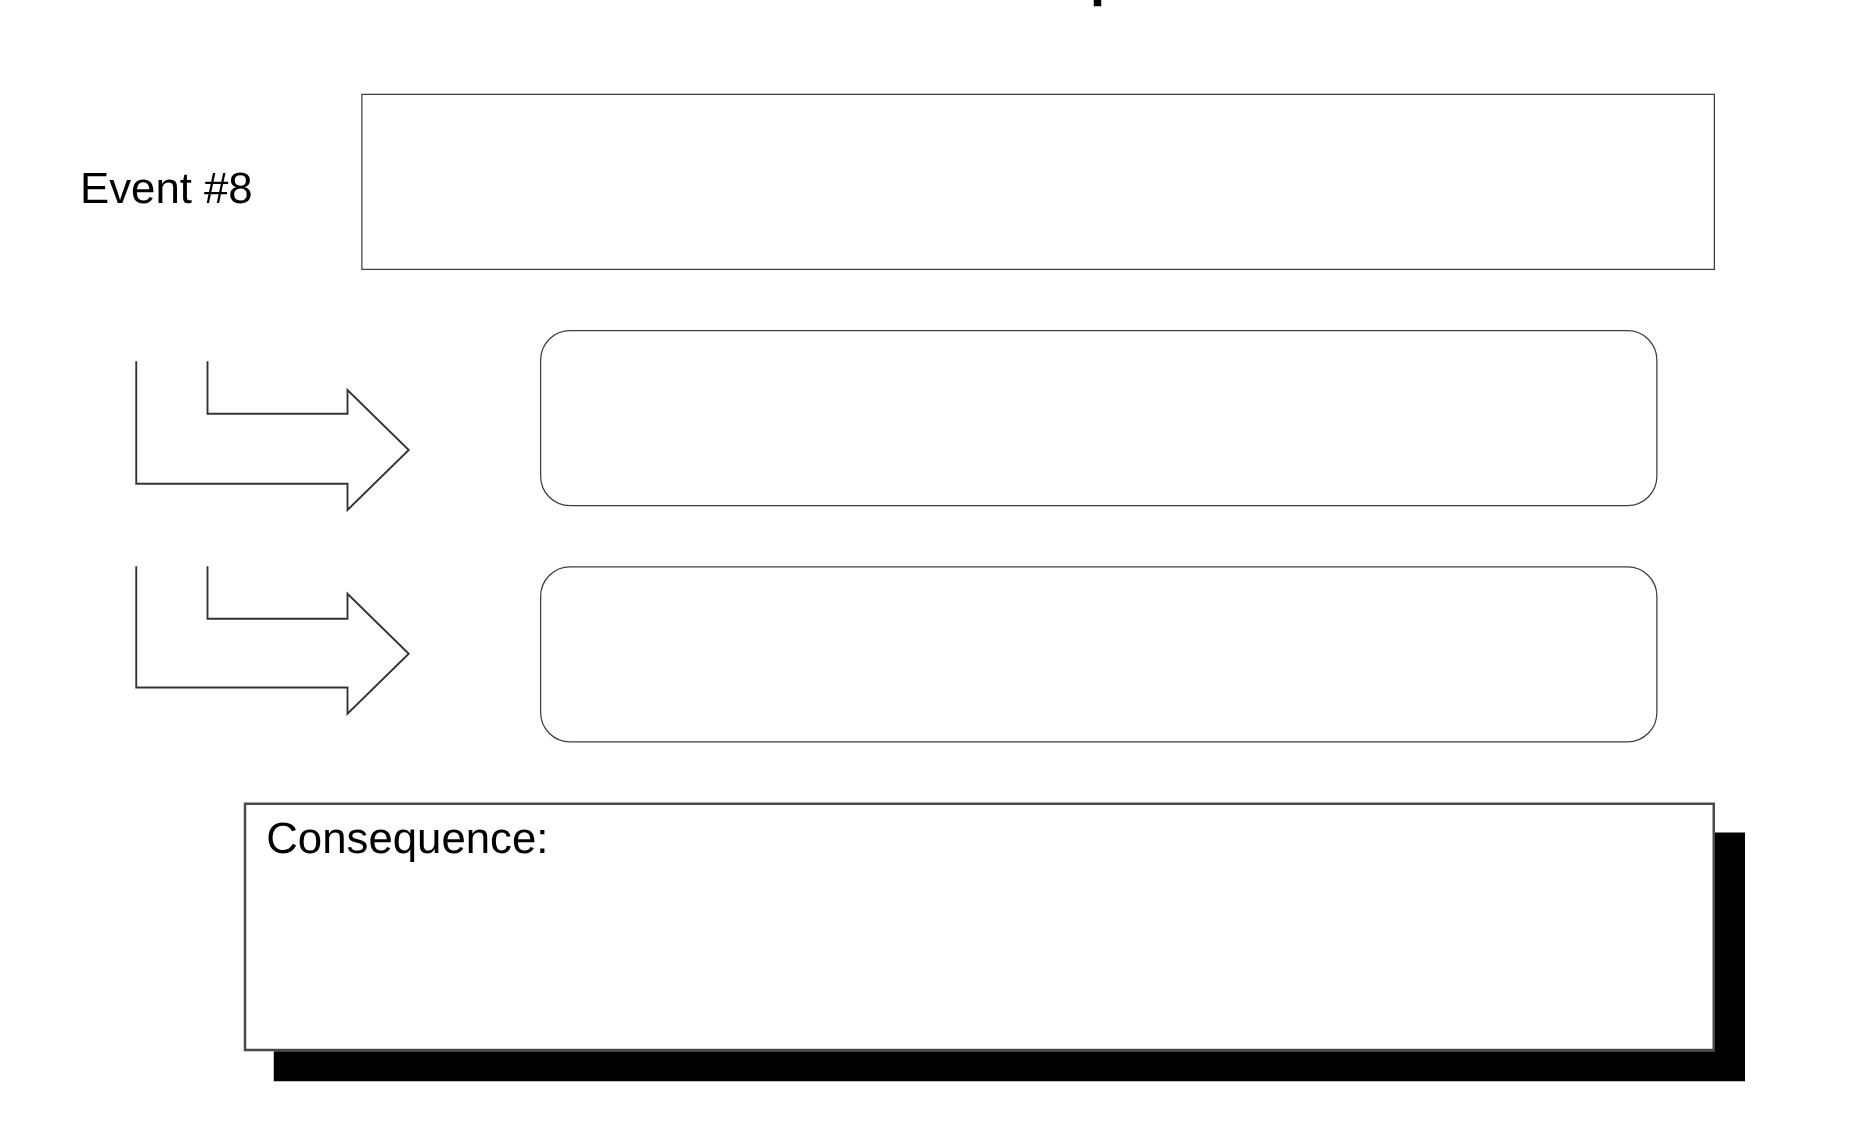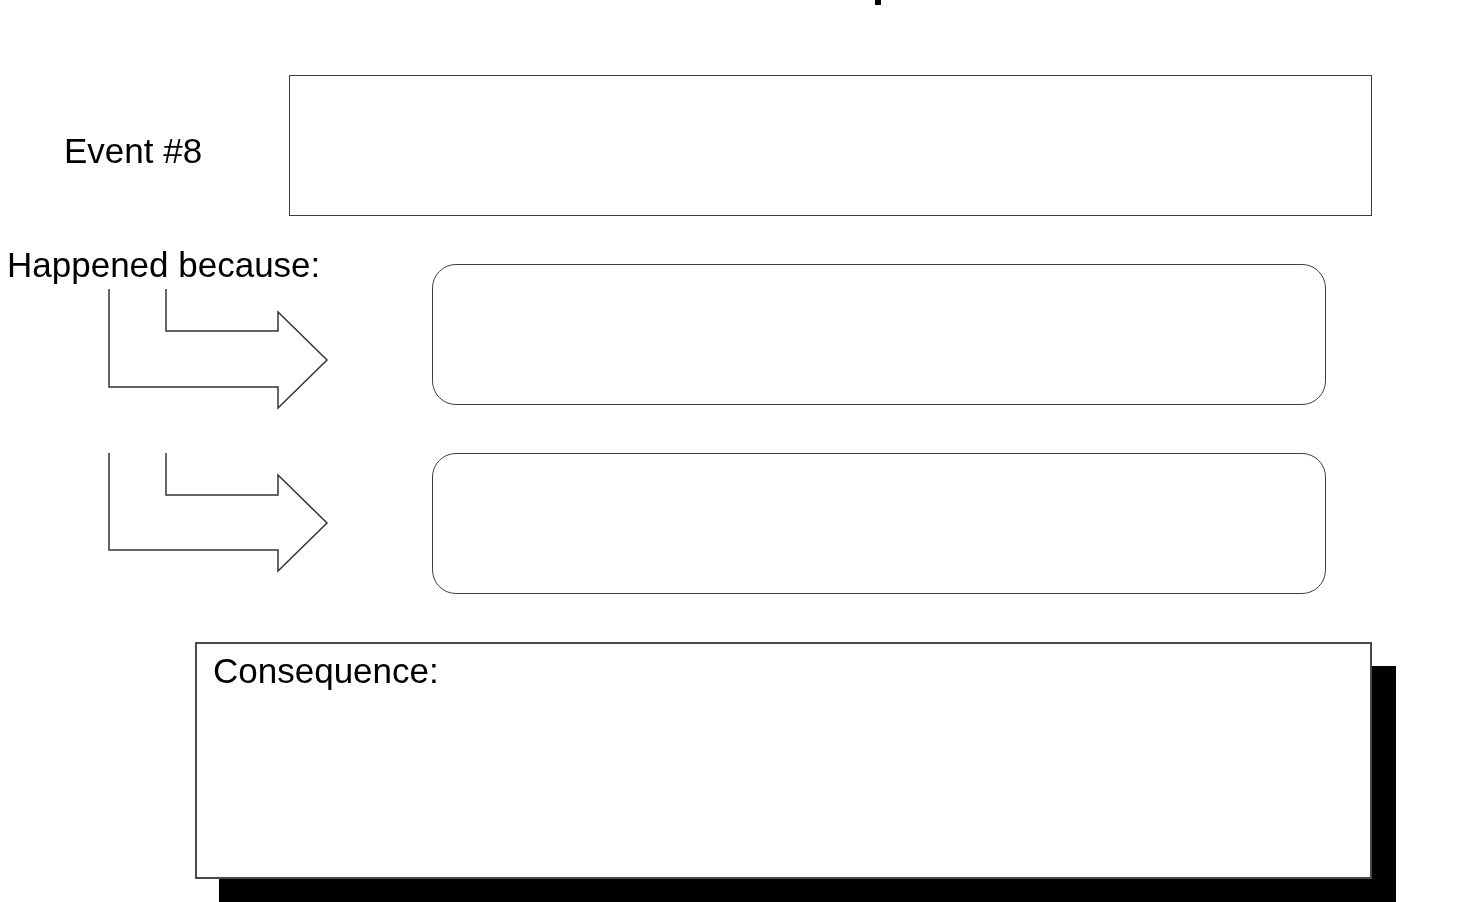--- a/index.html
+++ b/index.html
@@ -39,21 +39,21 @@
   .cause-box {
     left: 432px;
     width: 894px; height: 141px;
     border-radius: 24px;
   }
   .cause-box-1 { top: 264px; }
   .cause-box-2 { top: 453px; }
 
   .consequence-box {
     left: 195px; top: 642px;
-    width: 1177px; height: 237px;
+    width: 1177px; height: 199px;
     border: 2px solid #4a4a4a;
     box-shadow: 24px 24px 0 0 #000000;
   }
   .consequence-box .box-label {
     display: block;
     font-size: 35px;
     line-height: 1;
     padding: 9px 0 0 16px;
     white-space: nowrap;
   }
@@ -91,21 +91,20 @@
 <div id="canvas">
 
   <div class="title-fragment"></div>
 
   <div class="label event-label">Event #8</div>
 
   <div class="fill-box event-box">
     <span class="box-value"></span>
   </div>
 
-  <div class="label because-label">Happened because:</div>
 
   <svg id="arrow-layer" viewBox="0 0 1482 902" xmlns="http://www.w3.org/2000/svg">
     <path d="M109 289 V387 H278 V408 L327 360 L278 312 V331 H166 V289"></path>
     <path d="M109 453 V550 H278 V571 L327 523 L278 475 V495 H166 V453"></path>
   </svg>
 
   <div class="fill-box cause-box cause-box-1">
     <span class="box-value"></span>
   </div>
 

